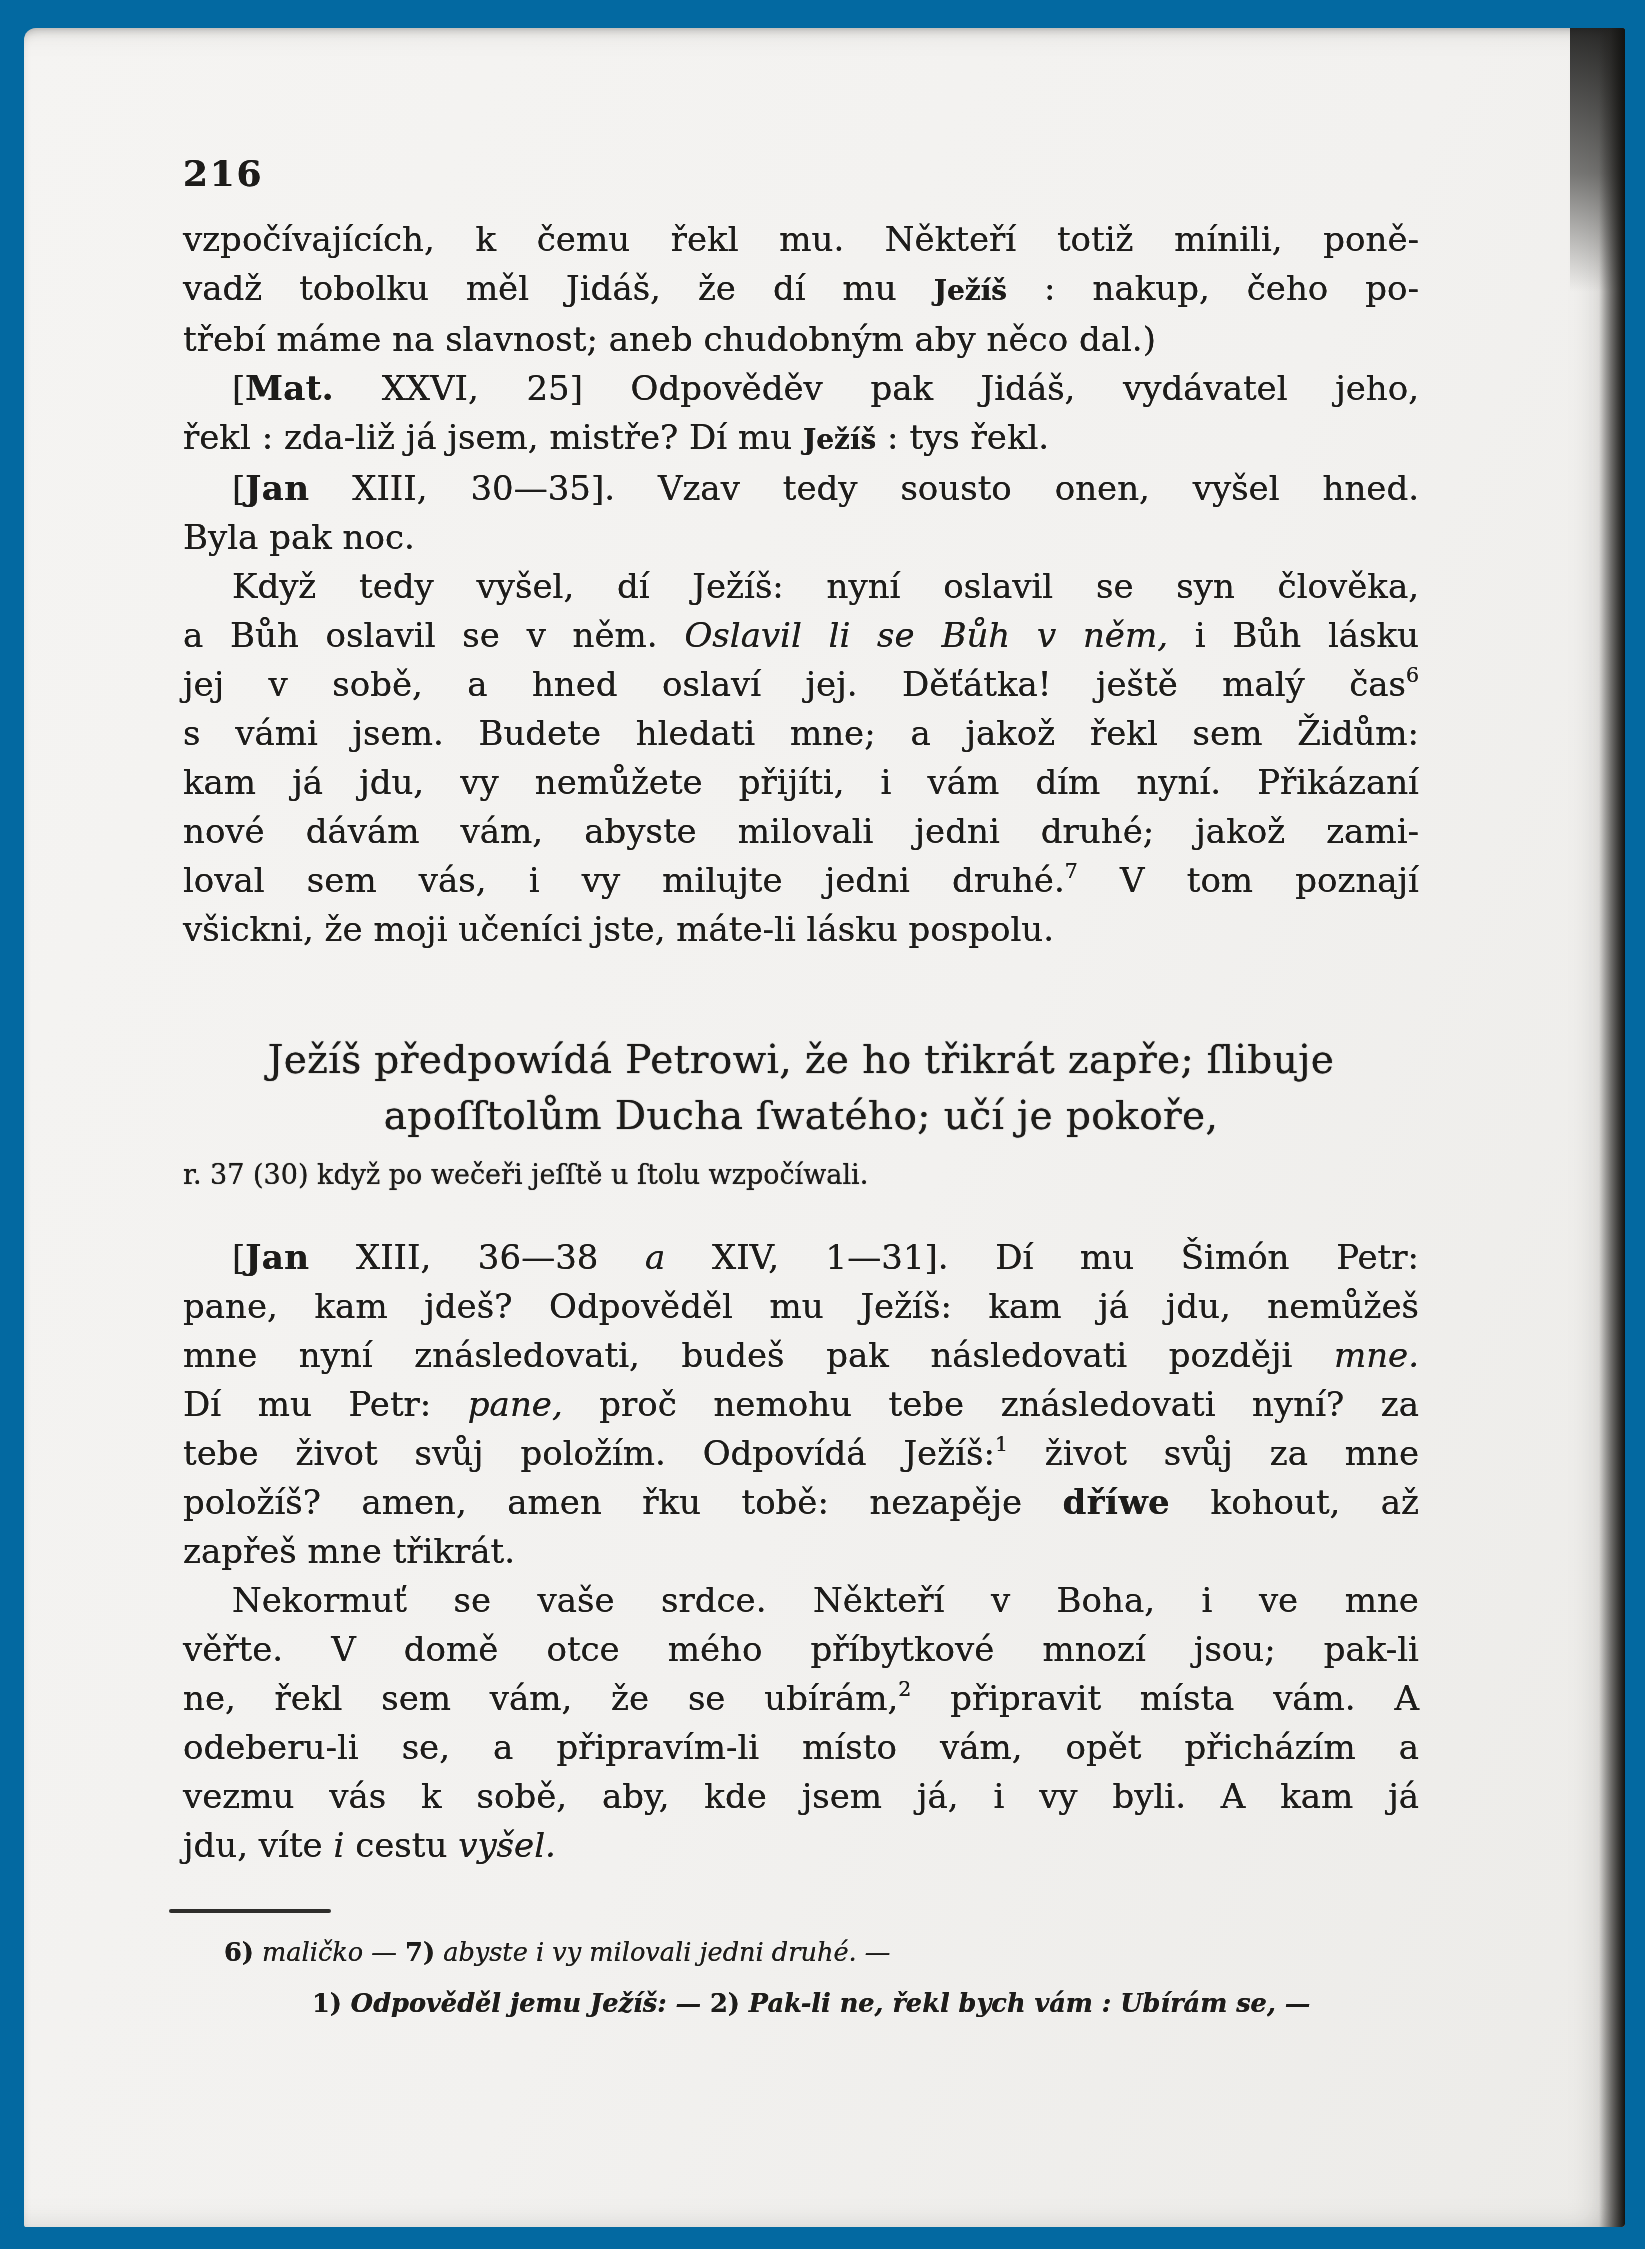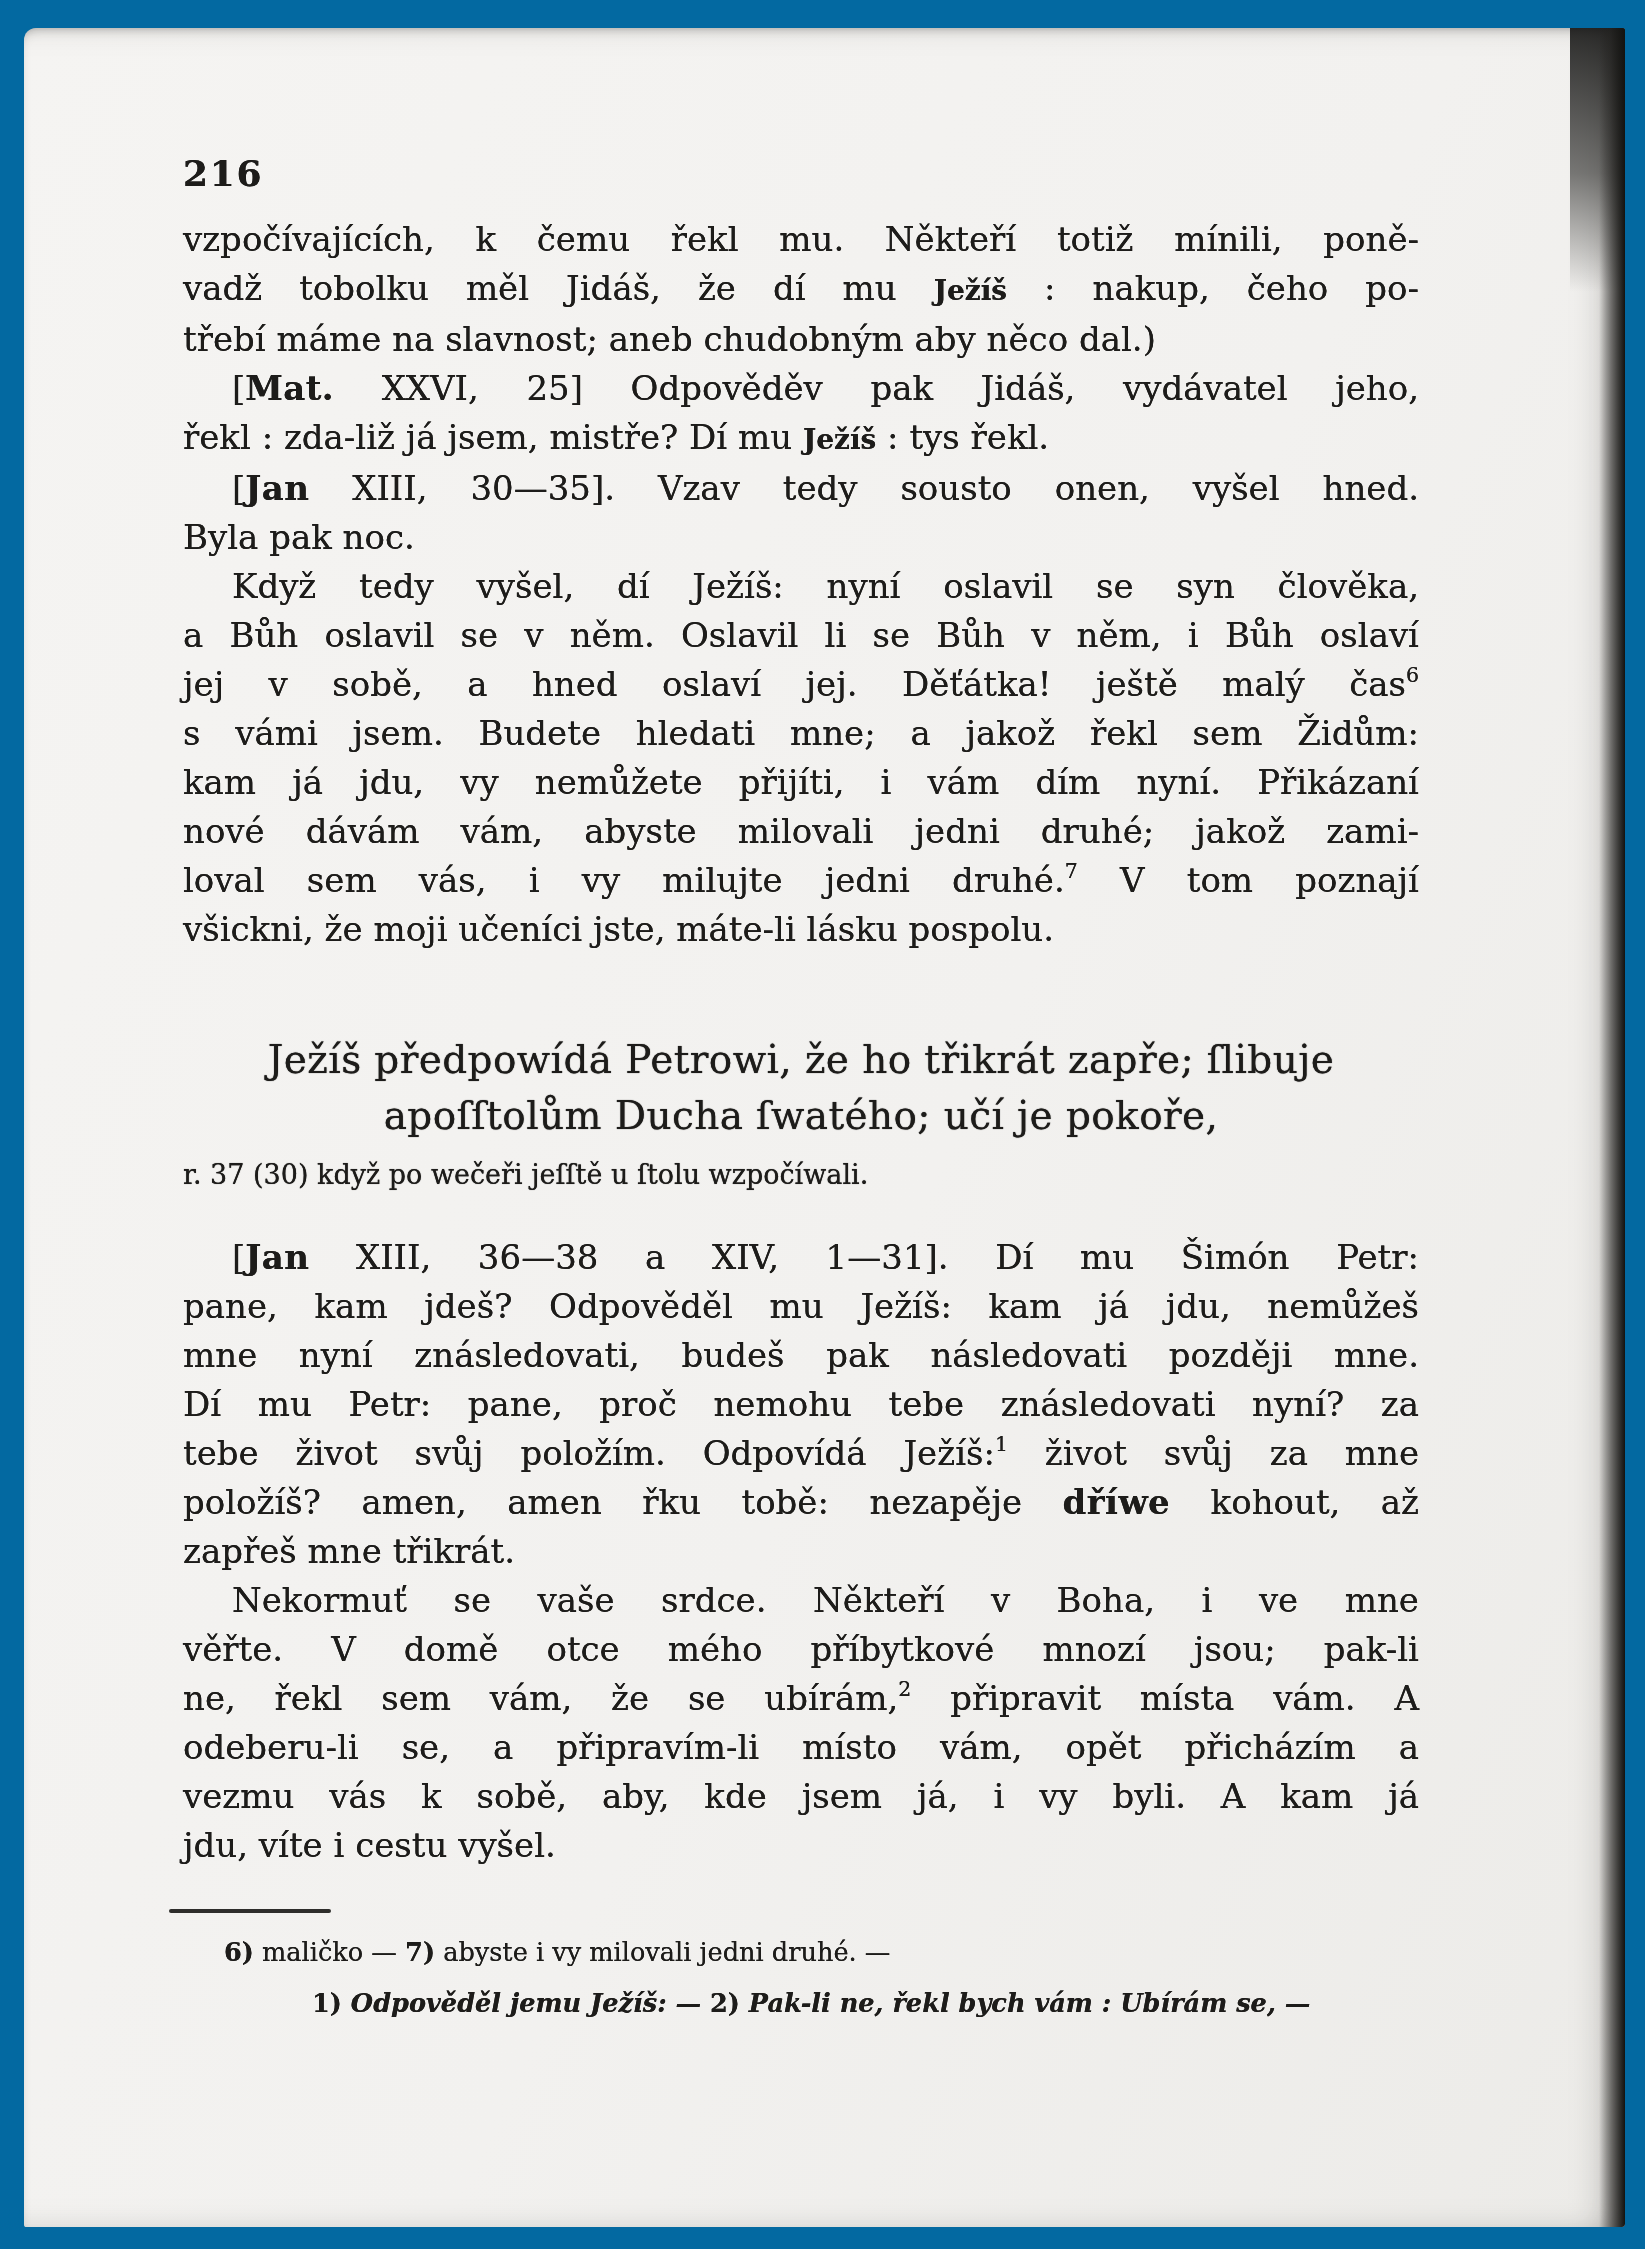--- a/index.html
+++ b/index.html
@@ -31,21 +31,21 @@
     text-shadow:0 0 0.5px #1d1c1a;
   }
   .body{
     position:absolute;left:159px;top:187px;width:1236px;
     font-size:34px;line-height:49px;
     text-shadow:0 0 0.4px #21201e;
   }
   .tline{text-align:justify;text-align-last:justify;white-space:normal;}
   .tline.end{text-align-last:left;}
   .tline.indent{text-indent:49px;}
-  .seg-i{}
+  .seg-i{font-style:italic;}
   .seg-b{font-weight:bold;font-style:normal;}
   .seg-bi{font-weight:bold;font-style:italic;}
   .seg-f{font-weight:bold;letter-spacing:0.4px;}
   .seg-sm{font-size:28px;font-weight:bold;}
   .seg-sup{font-size:20.5px;vertical-align:13.6px;line-height:0;}
   .heading{margin-top:78px;}
   .h-line{
     font-size:39px;font-weight:normal;line-height:56px;text-align:center;
     letter-spacing:0.4px;text-shadow:0 0 0.9px #161513;
   }
@@ -70,21 +70,21 @@
     <div class="body">
       <div id="block1">
           <div class="tline"><span>vzpočívajících, k čemu řekl mu. Někteří totiž mínili, poně-</span></div>
           <div class="tline"><span>vadž tobolku měl Jidáš, že dí mu </span><span class="seg-sm">Ježíš</span><span> : nakup, čeho po-</span></div>
           <div class="tline end"><span>třebí máme na slavnost; aneb chudobným aby něco dal.)</span></div>
           <div class="tline indent"><span>[</span><span class="seg-f">Mat.</span><span> XXVI, 25] Odpověděv pak Jidáš, vydávatel jeho,</span></div>
           <div class="tline end"><span>řekl : zda-liž já jsem, mistře? Dí mu </span><span class="seg-sm">Ježíš</span><span> : tys řekl.</span></div>
           <div class="tline indent"><span>[</span><span class="seg-f">Jan</span><span> XIII, 30—35]. Vzav tedy sousto onen, vyšel hned.</span></div>
           <div class="tline end"><span>Byla pak noc.</span></div>
           <div class="tline indent"><span>Když tedy vyšel, dí Ježíš: nyní oslavil se syn člověka,</span></div>
-          <div class="tline"><span>a Bůh oslavil se v něm. </span><span class="seg-i">Oslavil li se Bůh v něm,</span><span> i Bůh oslaví</span></div>
+          <div class="tline"><span>a Bůh oslavil se v něm. </span><span class="seg-i">Oslavil li se Bůh v něm,</span><span> i Bůh lásku</span></div>
           <div class="tline"><span>jej v sobě, a hned oslaví jej. Děťátka! ještě malý čas</span><span class="seg-sup">6</span></div>
           <div class="tline"><span>s vámi jsem. Budete hledati mne; a jakož řekl sem Židům:</span></div>
           <div class="tline"><span>kam já jdu, vy nemůžete přijíti, i vám dím nyní. Přikázaní</span></div>
           <div class="tline"><span>nové dávám vám, abyste milovali jedni druhé; jakož zami-</span></div>
           <div class="tline"><span>loval sem vás, i vy milujte jedni druhé.</span><span class="seg-sup">7</span><span> V tom poznají</span></div>
           <div class="tline end"><span>všickni, že moji učeníci jste, máte-li lásku pospolu.</span></div>
         </div>
 
       <div class="heading">
         <div class="h-line">Ježíš předpowídá Petrowi, že ho třikrát zapře; ſlibuje</div>

